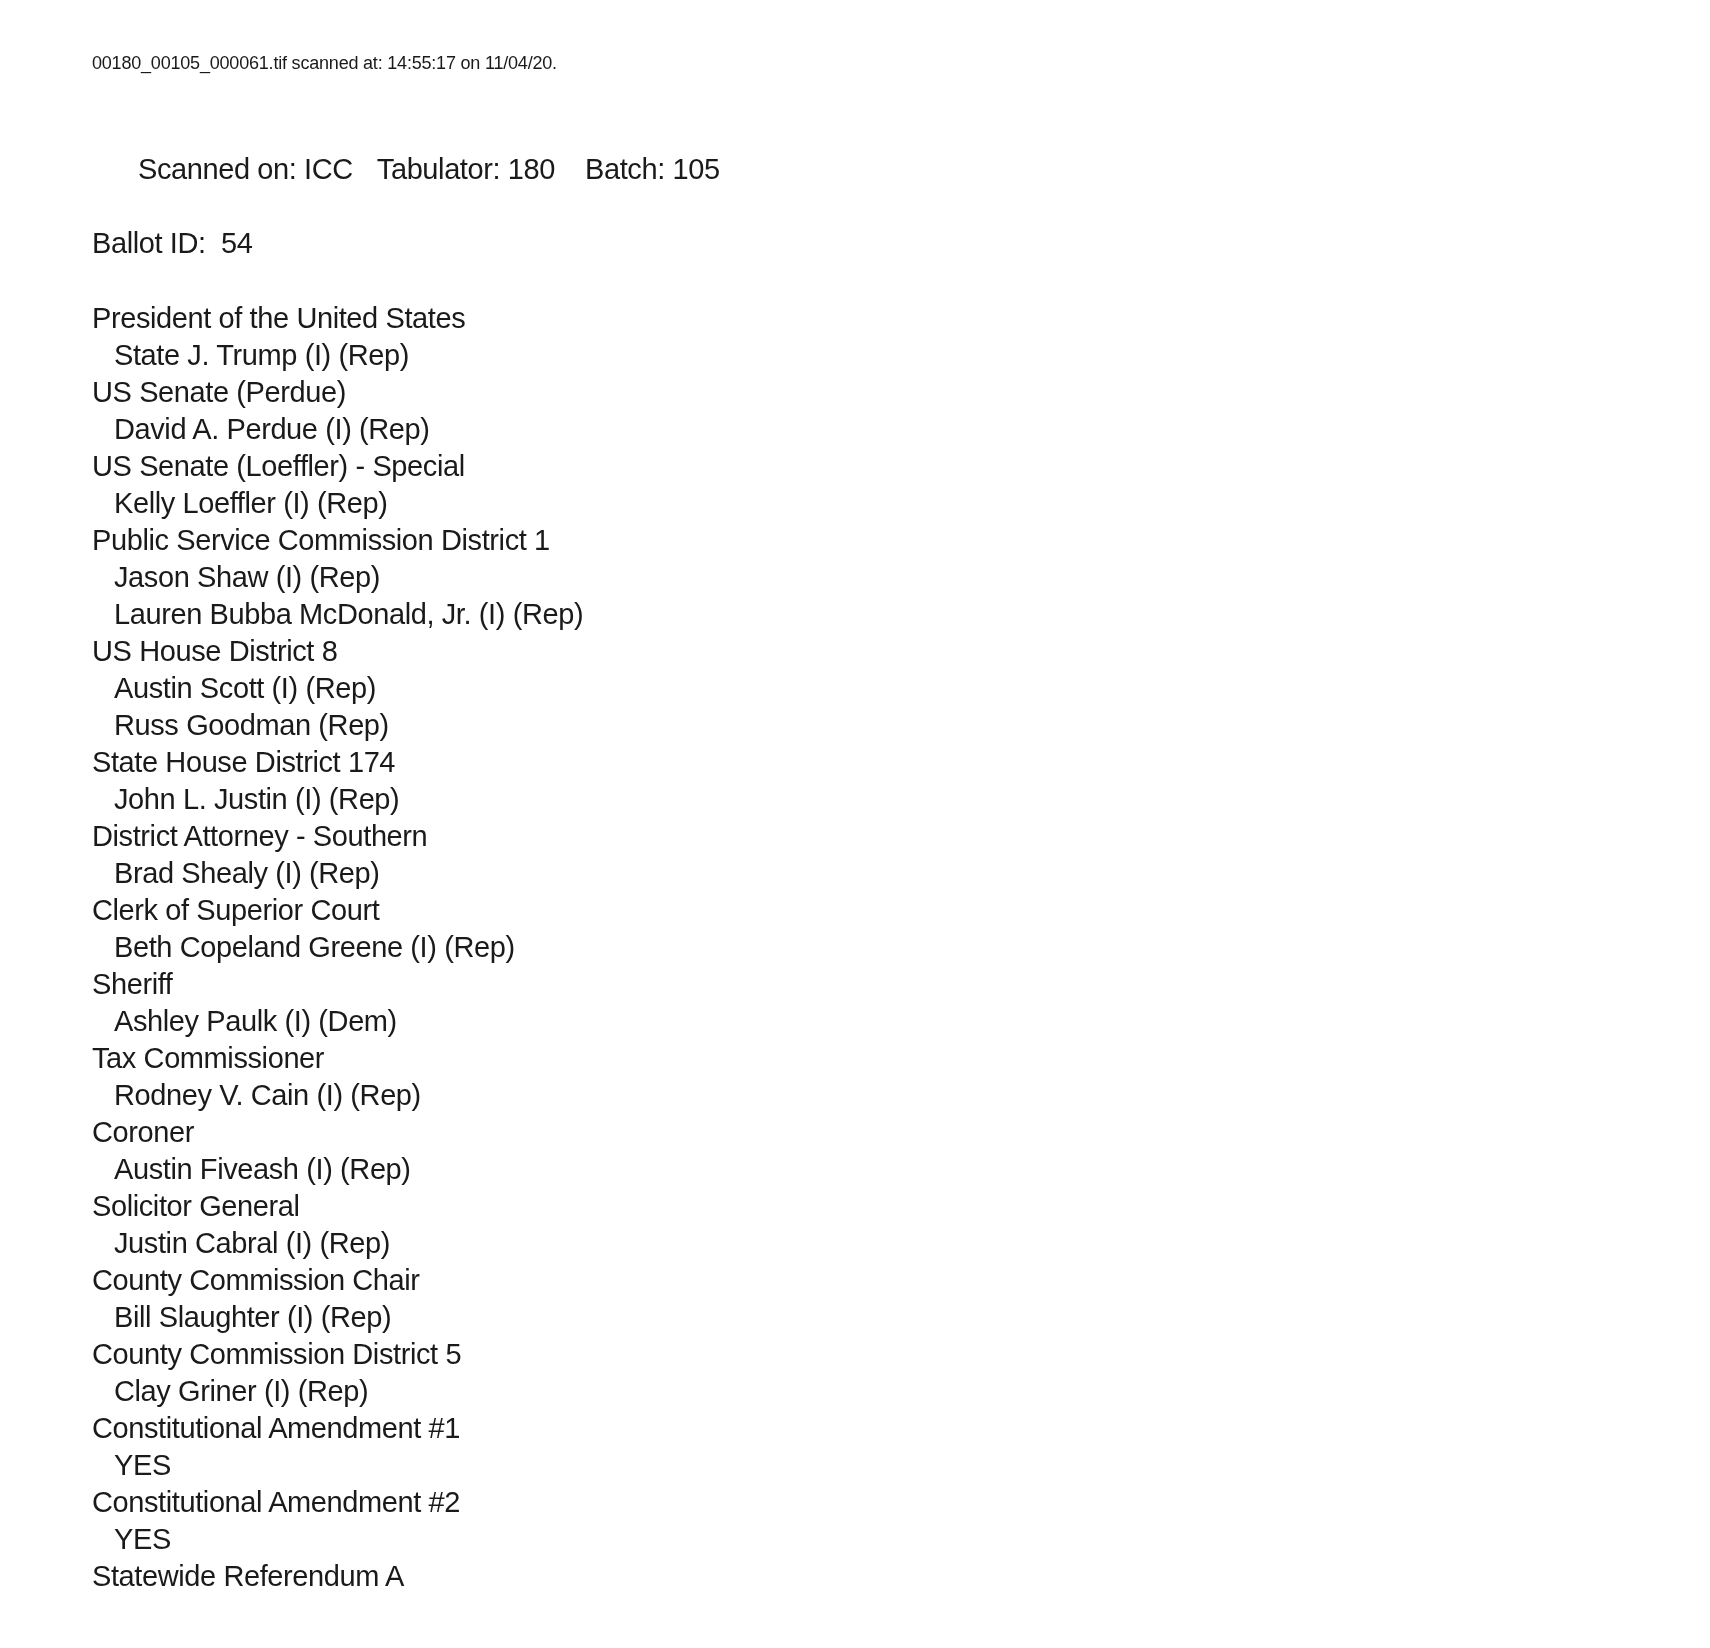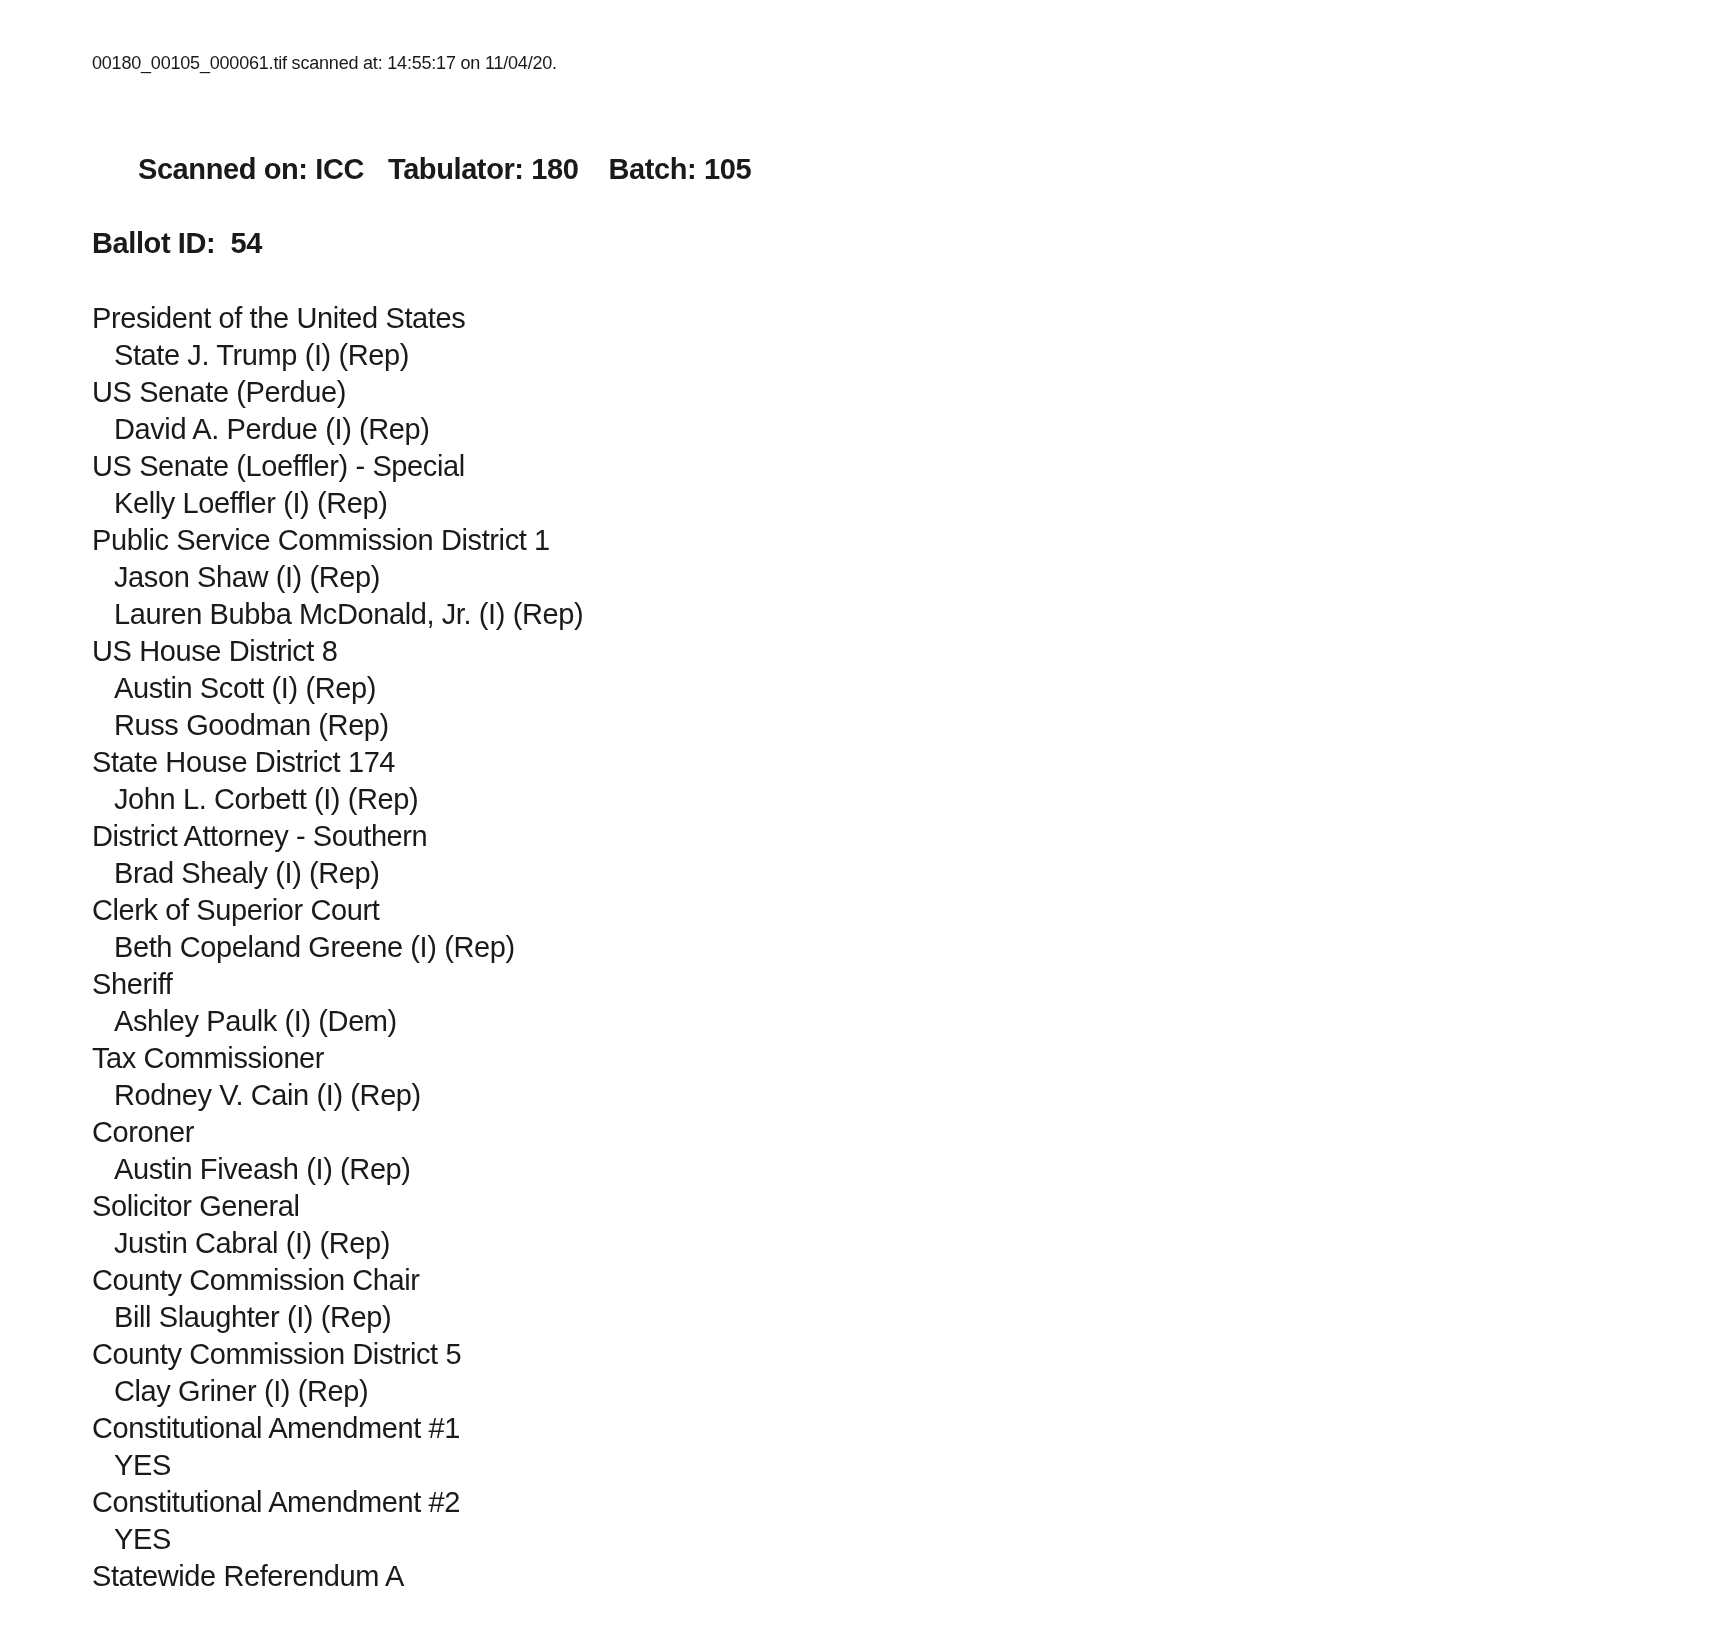--- a/index.html
+++ b/index.html
@@ -22,21 +22,20 @@
     font-size: 18px;
     line-height: 34px;
     letter-spacing: -0.2px;
     white-space: pre;
   }
   .meta-block {
     margin-top: 34px;
     font-size: 29px;
     line-height: 37px;
     letter-spacing: -0.4px;
-    font-weight: bold;
   }
   .meta-line {
     white-space: pre;
   }
   .meta-seg-gap1 { margin-left: 24px; }
   .meta-seg-gap2 { margin-left: 30px; }
   .ballot-id-line {
     white-space: pre;
   }
   .contests {
@@ -74,21 +73,21 @@
       <div class="contest-choice">David A. Perdue (I) (Rep)</div>
       <div class="contest-name">US Senate (Loeffler) - Special</div>
       <div class="contest-choice">Kelly Loeffler (I) (Rep)</div>
       <div class="contest-name">Public Service Commission District 1</div>
       <div class="contest-choice">Jason Shaw (I) (Rep)</div>
       <div class="contest-choice">Lauren Bubba McDonald, Jr. (I) (Rep)</div>
       <div class="contest-name">US House District 8</div>
       <div class="contest-choice">Austin Scott (I) (Rep)</div>
       <div class="contest-choice">Russ Goodman (Rep)</div>
       <div class="contest-name">State House District 174</div>
-      <div class="contest-choice">John L. Corbett (I) (Rep)</div>
+      <div class="contest-choice">John L. Justin (I) (Rep)</div>
       <div class="contest-name">District Attorney - Southern</div>
       <div class="contest-choice">Brad Shealy (I) (Rep)</div>
       <div class="contest-name">Clerk of Superior Court</div>
       <div class="contest-choice">Beth Copeland Greene (I) (Rep)</div>
       <div class="contest-name">Sheriff</div>
       <div class="contest-choice">Ashley Paulk (I) (Dem)</div>
       <div class="contest-name">Tax Commissioner</div>
       <div class="contest-choice">Rodney V. Cain (I) (Rep)</div>
       <div class="contest-name">Coroner</div>
       <div class="contest-choice">Austin Fiveash (I) (Rep)</div>

